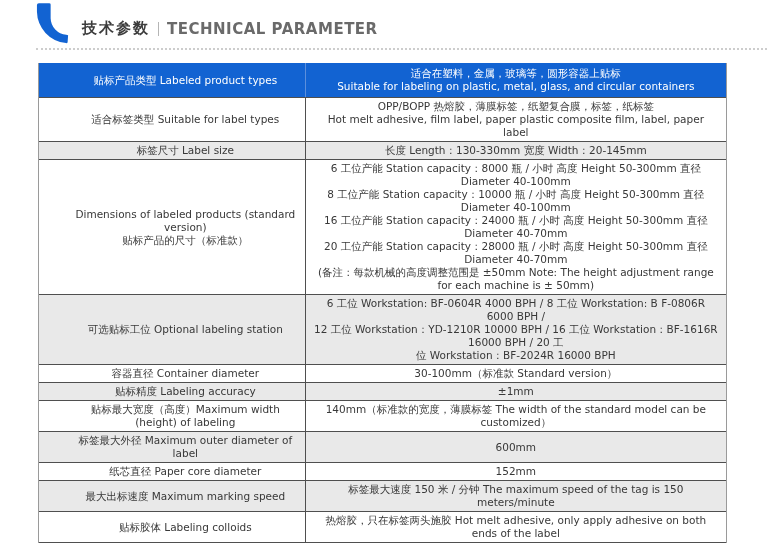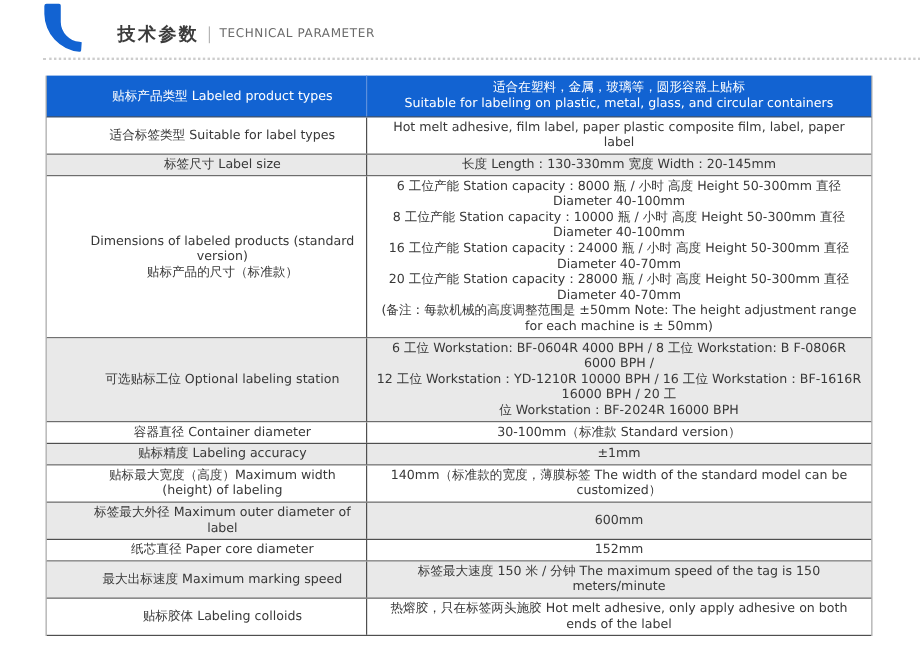--- a/index.html
+++ b/index.html
@@ -8,32 +8,32 @@
     background: #ffffff;
     font-family: "DejaVu Sans", "Liberation Sans", sans-serif;
     overflow: hidden;
     position: relative;
   }
   .page { position: relative; width: 767px; height: 556px; }
 
   
   .titlebar {
     position: absolute; left: 36px; top: 2px;
-    display: flex; align-items: flex-end; gap: 16px;
+    display: flex; align-items: flex-end;
   }
   .brand-mark { width: 34px; height: 42px; margin-right: 12px; }
   .title-group { display: flex; align-items: center; padding-bottom: 6px; }
   .title-zh {
     font-size: 15px; font-weight: bold; color: #3c3c3c; letter-spacing: 2px;
   }
   .title-sep {
     width: 1px; height: 14px; background: #b5b5b5; margin: 0 8px;
   }
   .title-en {
-    font-size: 10px; color: #6a6a6a; letter-spacing: 0.5px;
+    font-size: 15px; color: #6a6a6a; letter-spacing: 0.5px; font-weight: bold;
   }
   .dotted-rule {
     position: absolute; left: 36px; right: 0; top: 48px;
     border-top: 2px dotted #cdcdcd;
   }
 
   
   .param-table {
     position: absolute; left: 38px; top: 63px; width: 689px;
     border-left: 1px solid #9a9a9a;
@@ -87,20 +87,21 @@
         <div class="cell right">
           <div class="line">适合在塑料，金属，玻璃等，圆形容器上贴标</div>
           <div class="line">Suitable for labeling on plastic, metal, glass, and circular containers</div>
         </div>
       </div>
       <div class="row">
         <div class="cell left">
           <div class="line">适合标签类型 Suitable for label types</div>
         </div>
         <div class="cell right">
+          <div class="line">OPP/BOPP 热熔胶，薄膜标签，纸塑复合膜，标签，纸标签</div>
           <div class="line">Hot melt adhesive, film label, paper plastic composite film, label, paper label</div>
         </div>
       </div>
       <div class="row">
         <div class="cell left">
           <div class="line">标签尺寸 Label size</div>
         </div>
         <div class="cell right">
           <div class="line">长度 Length：130-330mm 宽度 Width：20-145mm</div>
         </div>

